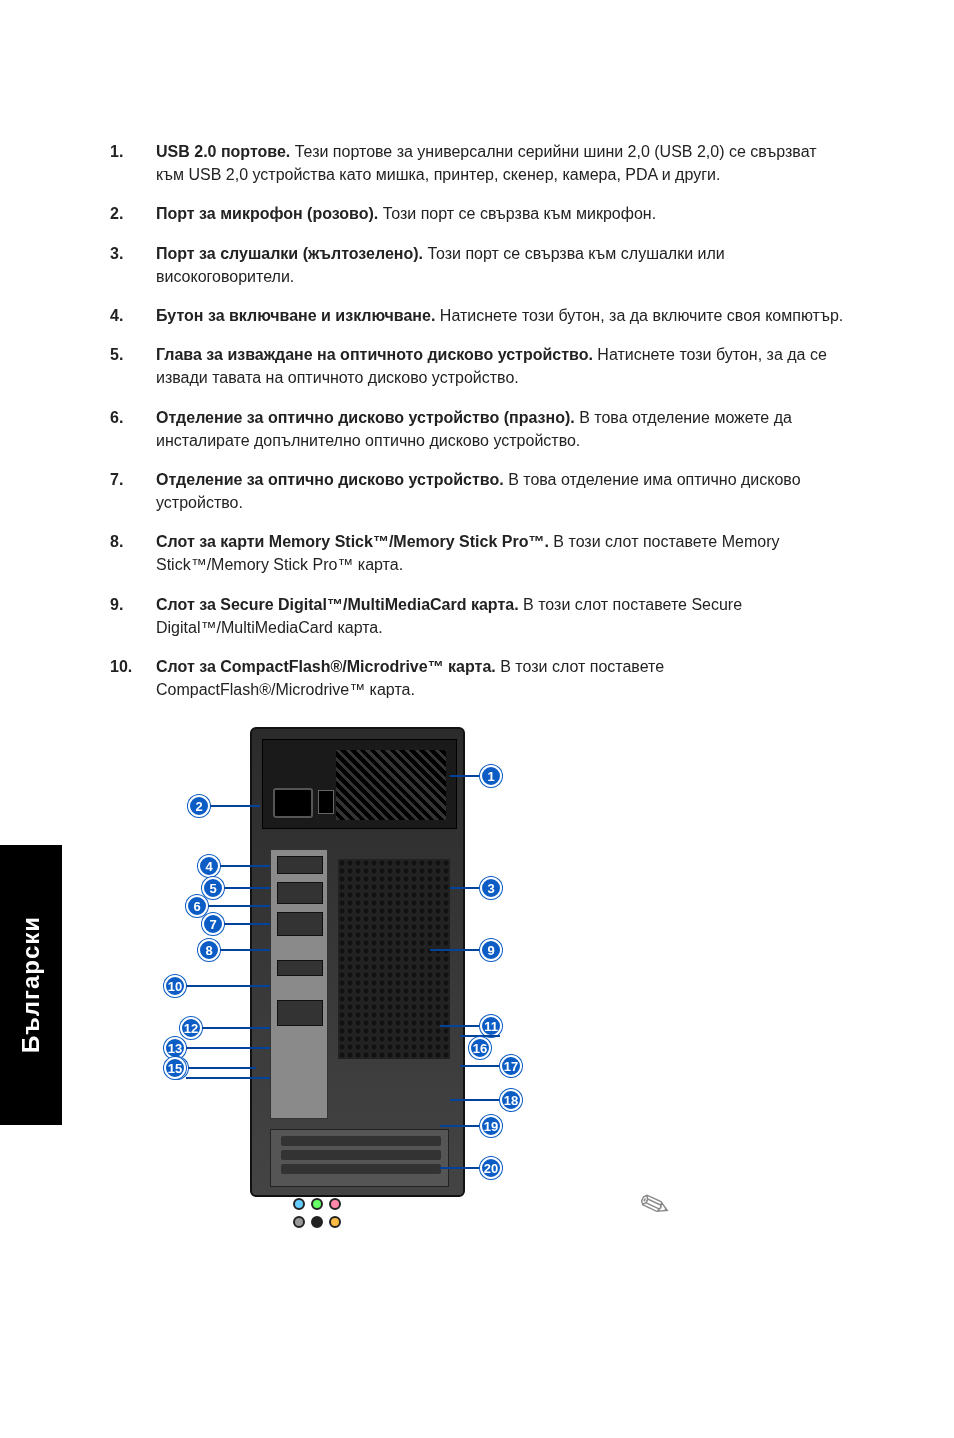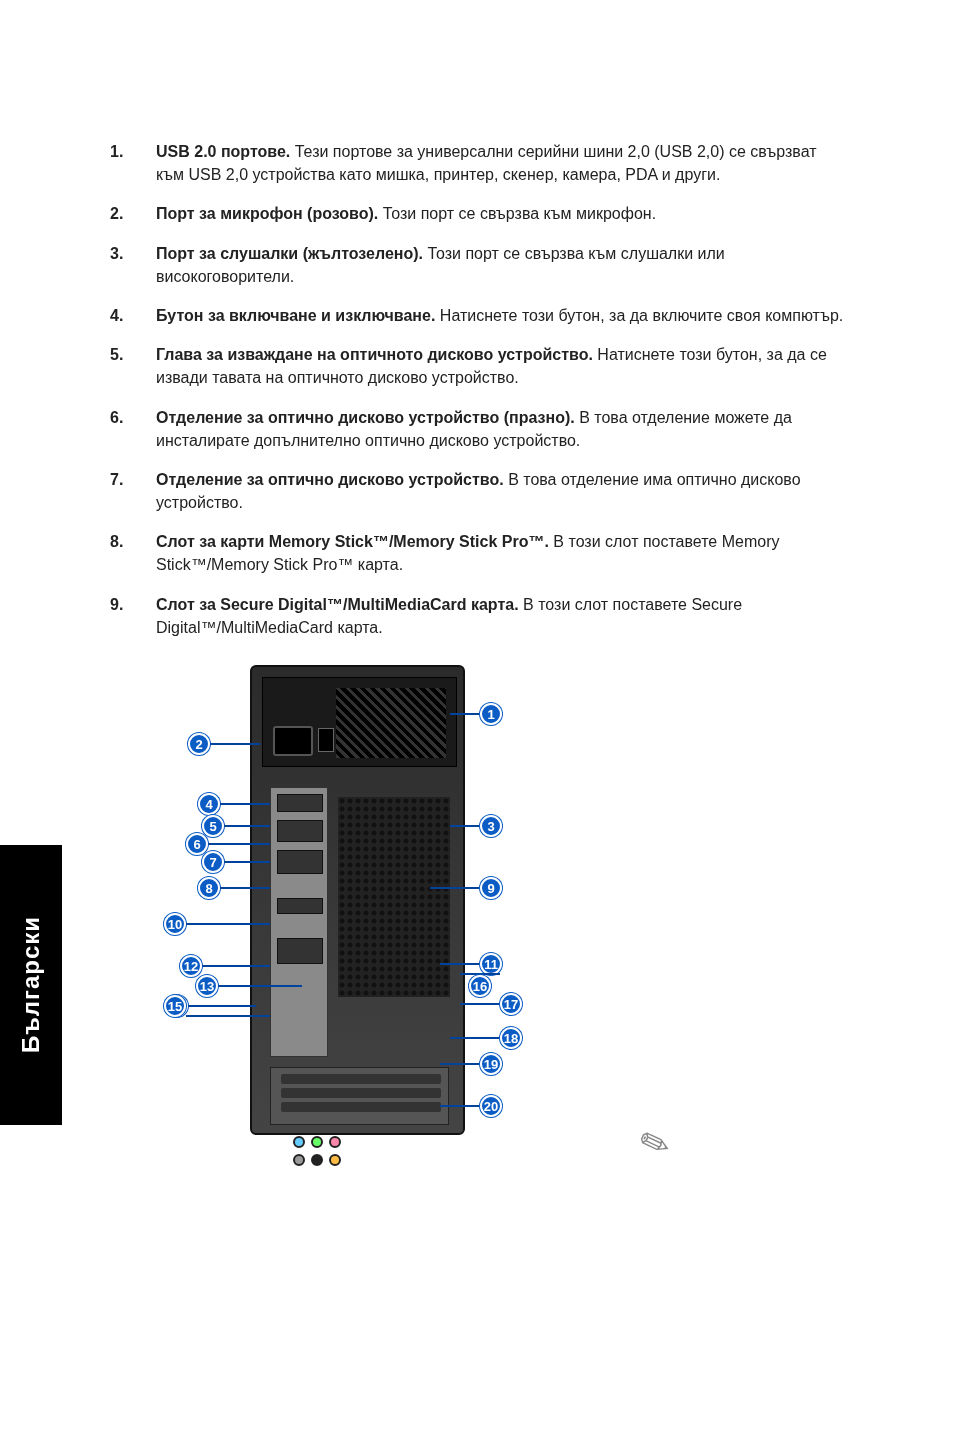--- a/index.html
+++ b/index.html
@@ -79,20 +79,24 @@
         <span class="txt"><span class="title">Отделение за оптично дисково устройство.</span><span> В това отделение има оптично дисково устройство.</span></span>
       </li>
       <li>
         <span class="num">8.</span>
         <span class="txt"><span class="title">Слот за карти Memory Stick™/Memory Stick Pro™.</span><span> В този слот поставете Memory Stick™/Memory Stick Pro™ карта.</span></span>
       </li>
       <li>
         <span class="num">9.</span>
         <span class="txt"><span class="title">Слот за Secure Digital™/MultiMediaCard карта.</span><span> В този слот поставете Secure Digital™/MultiMediaCard карта.</span></span>
       </li>
+      <li>
+        <span class="num">10.</span>
+        <span class="txt"><span class="title">Слот за CompactFlash®/Microdrive™ карта.</span><span> В този слот поставете CompactFlash®/Microdrive™ карта.</span></span>
+      </li>
     </ol>
 
 
     <div class="diagram-wrap">
       <div class="tower">
         <div class="psu">
           <div class="grill"></div>
           <div class="socket"></div>
           <div class="switch"></div>
         </div>
@@ -181,21 +185,21 @@
           <div class="num">8</div>
         </div>
       <div class="callout left" style="left:24px; top:258px;">
           <div class="line" style="width:84px;"></div>
           <div class="num">10</div>
         </div>
       <div class="callout left" style="left:40px; top:300px;">
           <div class="line" style="width:68px;"></div>
           <div class="num">12</div>
         </div>
-      <div class="callout left" style="left:24px; top:320px;margin-left:32px;">
+      <div class="callout left" style="left:24px; top:320px;">
           <div class="line" style="width:84px;"></div>
           <div class="num">13</div>
         </div>
       <div class="callout left" style="left:26px; top:340px;">
           <div class="line" style="width:68px;"></div>
           <div class="num">14</div>
         </div>
       <div class="callout left" style="left:24px; top:340px;align-items:flex-end;">
           <div class="line" style="width:84px;"></div>
           <div class="num">15</div>

